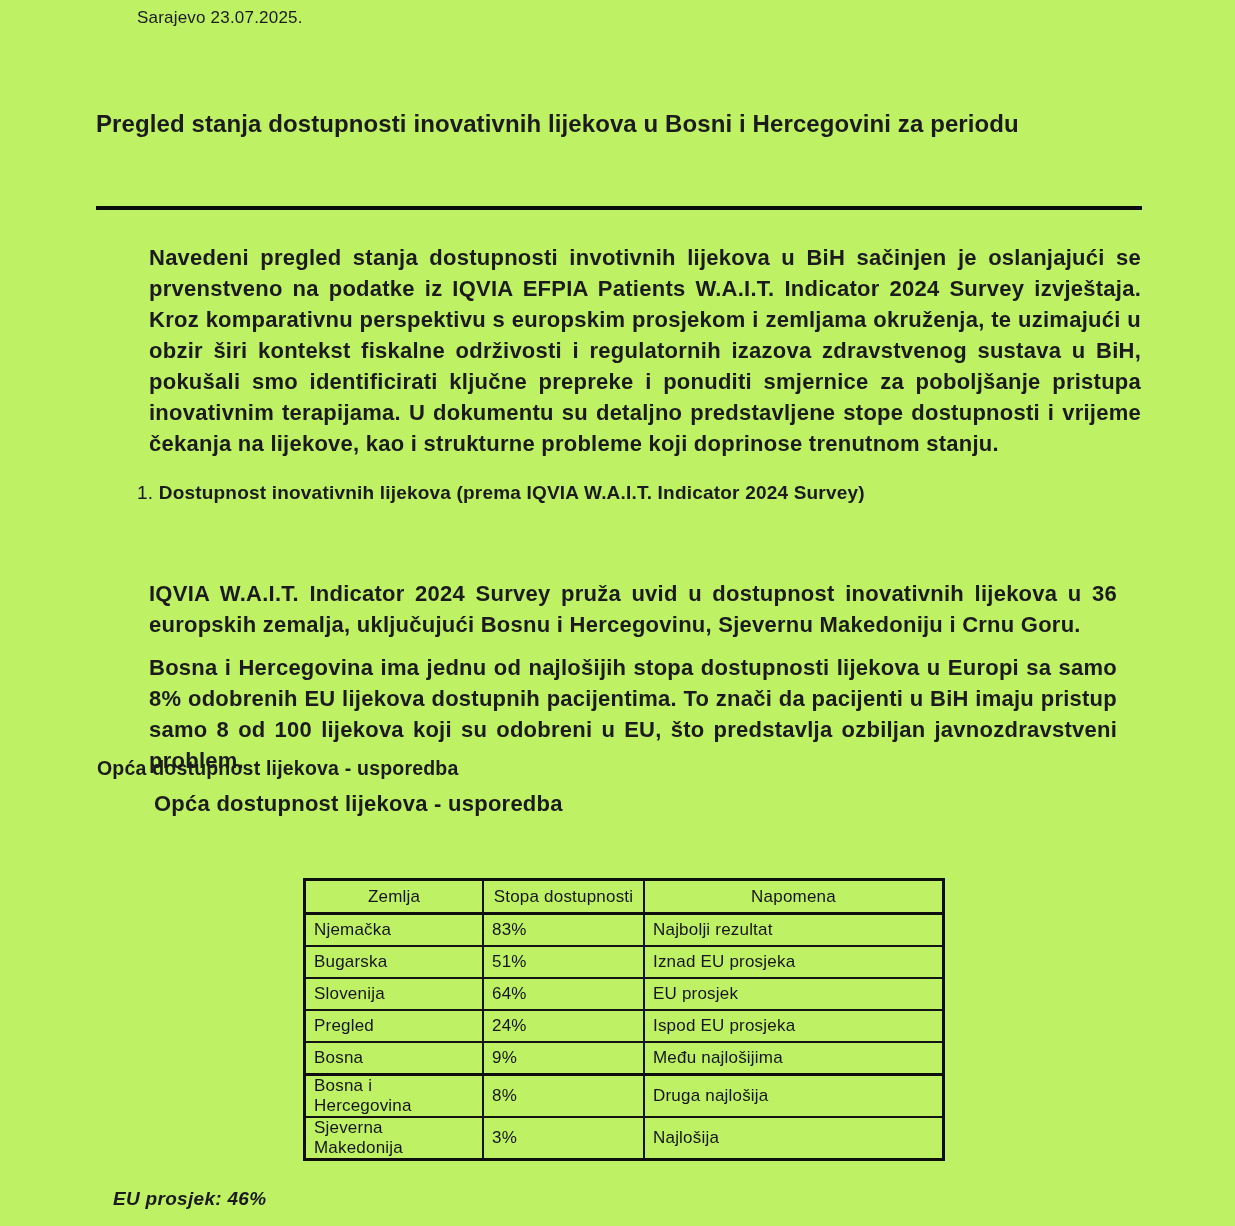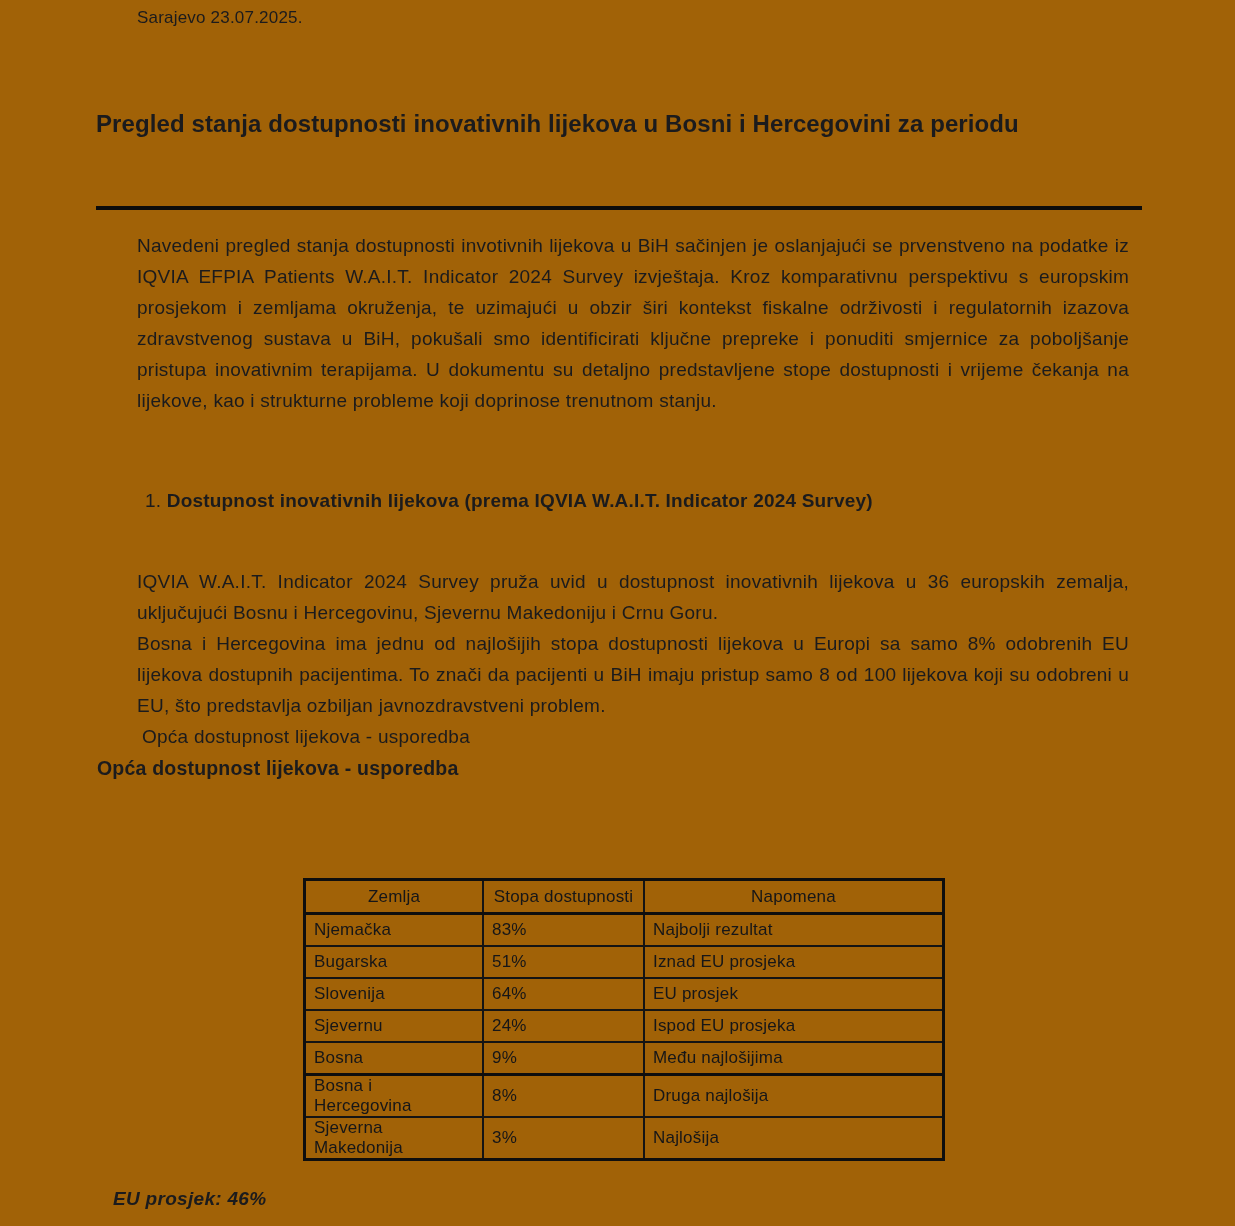--- a/index.html
+++ b/index.html
@@ -9,21 +9,21 @@
   }
   body {
     width: 1235px;
     height: 1226px;
     overflow: hidden;
   }
   .page {
     position: relative;
     width: 1235px;
     height: 1226px;
-    background: #a16207;
+    background: #bef264;
     font-family: "Liberation Sans", sans-serif;
     color: #1b1b1d;
   }
   .date-line {
     position: absolute;
     left: 137px;
     top: 8px;
     font-size: 17px;
     letter-spacing: 0.2px;
   }
@@ -45,37 +45,38 @@
   }
   .title-rule {
     position: absolute;
     left: 96px;
     top: 206px;
     width: 1046px;
     height: 4px;
     background: #0c0c0c;
   }
   .body-text {
-    font-size: 19px;
+    font-size: 22px;
     line-height: 31px;
     letter-spacing: 0.25px;
-    margin: 0;
+    margin: 12px;
+    font-weight: bold;
   }
   .just { text-align: justify; }
   .intro-para {
     position: absolute;
     left: 137px;
     top: 230px;
     width: 992px;
   }
   .section-heading {
     position: absolute;
     left: 137px;
     top: 478px;
-    margin: 8px;
+    margin: 0;
     font-size: 19px;
     font-weight: normal;
     line-height: 30px;
     letter-spacing: 0.2px;
     white-space: nowrap;
   }
   .section-heading .bold-part { font-weight: bold; }
   .section-block {
     position: absolute;
     left: 137px;
@@ -175,21 +176,21 @@
         <td>Bugarska</td>
         <td>51%</td>
         <td>Iznad EU prosjeka</td>
       </tr>
       <tr>
         <td>Slovenija</td>
         <td>64%</td>
         <td>EU prosjek</td>
       </tr>
       <tr>
-        <td>Sjevernu</td>
+        <td>Pregled</td>
         <td>24%</td>
         <td>Ispod EU prosjeka</td>
       </tr>
       <tr>
         <td>Bosna</td>
         <td>9%</td>
         <td>Među najlošijima</td>
       </tr>
       <tr class="thick-top">
         <td>Bosna i Hercegovina</td>

